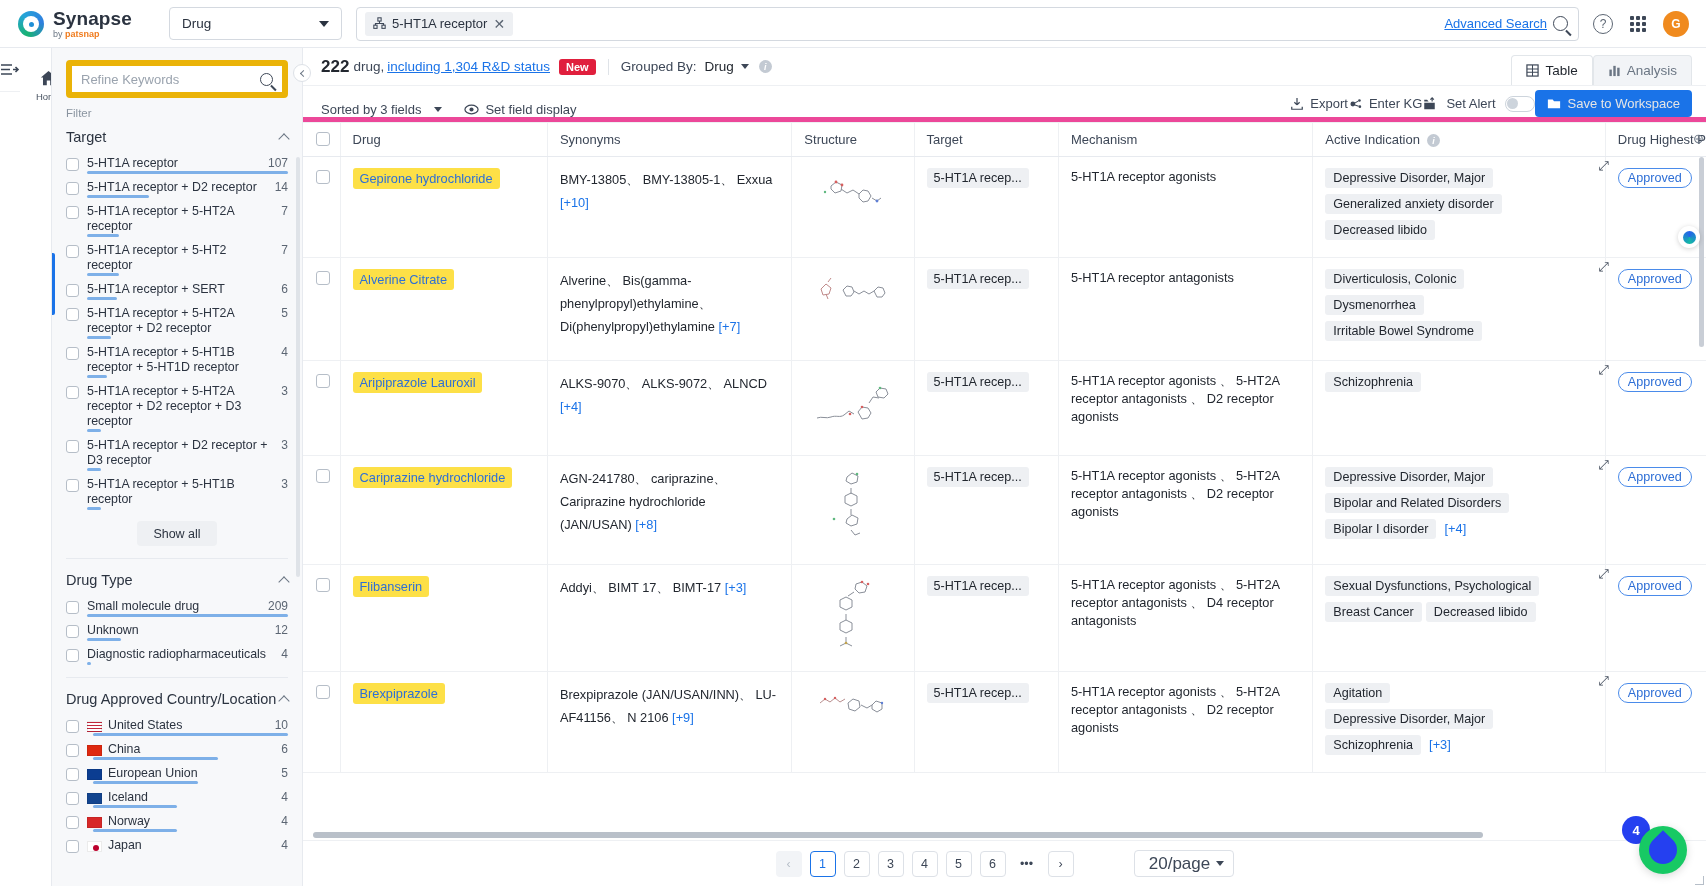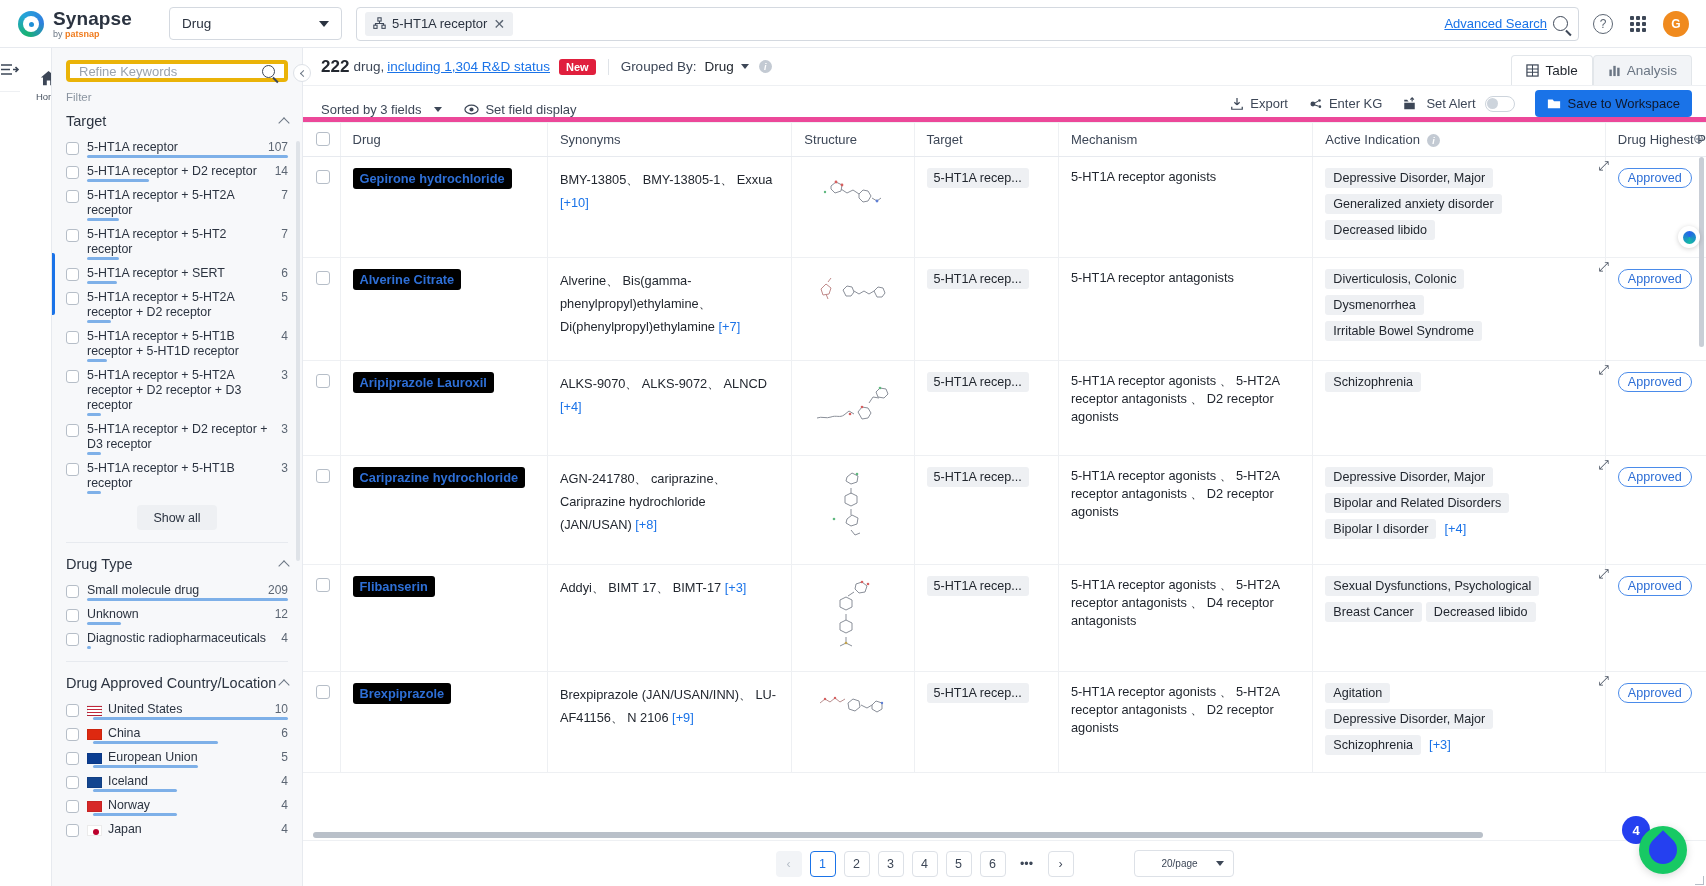--- a/index.html
+++ b/index.html
@@ -76,21 +76,21 @@
   .rail-item.active .lbl { color:#1a73e8; }
   .rail-item svg { display:block; }
   .rail-sep { width:30px; height:1px; background:#e7eaef; margin:9px 0 2px; }
   .rail-tri { position:absolute; right:2px; top:14px; width:0;height:0;
     border-left:4px solid transparent;border-top:5px solid #3d4757; transform:rotate(-90deg);}
 
   
   .filters { width:251px; min-width:251px; background:#f7f8fa; border-right:1px solid #e7eaef;
     display:flex; flex-direction:column; position:relative; }
   .refine {
-    margin:12px 14px 9px; height:22px; background:#fff; border:4px solid #eab308; border-radius:4px;
+    margin:12px 14px 9px; height:38px; background:#fff; border:6px solid #eab308; border-radius:4px;
     display:flex;align-items:center; padding:0 9px; justify-content:space-between;
   }
   .refine input{ border:0; outline:0; font-size:13px; font-family:inherit; width:170px; color:#2b3340; background:transparent;}
   .refine input::placeholder{ color:#9aa3ae; }
   .flt-scroll { flex:1; overflow:hidden; padding:0 0 0 0; position:relative;}
   .flt-label{ font-size:11.5px; color:#8a94a0; padding:0 14px 4px; }
   .flt-group { padding:0 14px; }
   .flt-head { display:flex;align-items:center;justify-content:space-between; padding:6px 0 9px; cursor:pointer;}
   .flt-title{ font-size:14.5px; color:#2b3340; }
   .chev-up{ width:8px;height:8px;border-left:1.6px solid #6b7684;border-top:1.6px solid #6b7684;
@@ -130,38 +130,38 @@
   .info-ic{ width:13px;height:13px;border-radius:50%;background:#c3cad3;color:#fff;font-size:9px;
     display:inline-flex;align-items:center;justify-content:center;margin-left:10px; font-style:italic; font-weight:700;}
   .tabs{ margin-left:auto; display:flex; align-self:flex-end; }
   .tab{ display:flex;align-items:center;gap:6px; height:30px; padding:0 14px; font-size:13.5px;
     border:1px solid #e2e6ea; border-bottom:0; border-radius:4px 4px 0 0; cursor:pointer;}
   .tab.on{ background:#fff; color:#22272f; position:relative; z-index:2;}
   .tab.off{ background:#f2f4f7; color:#6b7684;}
 
   .toolbar { height:36px; display:flex;align-items:flex-end; padding:0 14px 0 18px; border-bottom:5px solid #ec4899;}
   .tb-item{ display:flex;align-items:center;gap:6px; font-size:13px; color:#3d4757; cursor:pointer; }
-  .tb-right{ margin-left:auto; display:flex;align-items:center;gap:20px;}
+  .tb-right{ margin-left:auto; display:flex;align-items:center;}
   .toggle{ width:30px;height:16px;border-radius:9px;background:#fff;border:1px solid #cdd4dc;position:relative; cursor:pointer;}
   .toggle:after{content:"";position:absolute;left:1.5px;top:1.5px;width:11px;height:11px;border-radius:50%;background:#cdd4dc;}
-  .btn-primary{ background:#1a73e8;color:#0f172a;border:0;border-radius:4px;height:27px;padding:0 12px;
+  .btn-primary{ background:#1a73e8;color:#e5e5e5;border:0;border-radius:4px;height:27px;padding:0 12px;
     font-family:inherit;font-size:13px; display:flex;align-items:center;gap:7px; cursor:pointer;}
 
   
   .tbl-wrap{ flex:1; min-height:0; overflow:hidden; position:relative; border-top:1px solid #eef0f3;}
   table{ border-collapse:collapse; width:1556px; table-layout:fixed; }
   thead th{ height:33px; font-weight:400; font-size:13px; color:#3d4757; text-align:left;
     border-bottom:1px solid #e7eaef; border-right:1px solid #eef0f3; padding:0 12px; background:#fff;}
   tbody td{ border-bottom:1px solid #eef0f3; border-right:1px solid #eef0f3; padding:11px 12px;
     vertical-align:top; font-size:12.8px; color:#22272f; }
   .c-chk{width:30px;} .c-drug{width:168px;} .c-syn{width:198px;} .c-struct{width:99px;}
   .c-target{width:117px;} .c-mech{width:206px;} .c-ind{width:237px;} .c-phase{width:205px;}
   th.c-chk, td.c-chk{ padding-left:13px; padding-right:0;}
-  .drug-pill{ display:inline-block; background:#000000; color:#2e6fd6; border-radius:3px;
-    padding:3px 7px; font-size:12.8px; cursor:pointer;font-weight:bold;}
+  .drug-pill{ display:inline-block; background:#fde047; color:#2e6fd6; border-radius:3px;
+    padding:3px 7px; font-size:12.8px; cursor:pointer;}
   .syn{ line-height:23px; }
   .more{ color:#1a73e8; cursor:pointer; }
   .target-pill{ display:inline-block; background:#eef0f3; border-radius:3px; padding:3px 7px; font-size:12.6px;}
   .mech{ line-height:18px; }
   .ind-cell{ position:relative; }
   .ind-pill{ display:inline-block; background:#eef0f3; border-radius:3px; padding:3px 8px;
     font-size:12.6px; margin:0 4px 6px 0;}
   .expand-ic{ position:absolute; right:-4px; top:1px; color:#3d4757; font-size:13px; cursor:pointer;}
   .phase-pill{ display:inline-block; border:1px solid #4a8bea; color:#2e6fd6; border-radius:10px;
     padding:2px 9px; font-size:12.6px; background:#fff;}
@@ -172,21 +172,21 @@
 
   
   .pager{ height:46px; display:flex;align-items:center;justify-content:center; gap:8px;
     border-top:1px solid #eef0f3; background:#fff; position:relative;}
   .pg{ min-width:26px;height:26px;border:1px solid #dde1e7;border-radius:4px; background:#fff;
     display:flex;align-items:center;justify-content:center; font-size:12.5px;color:#3d4757; cursor:pointer;}
   .pg.cur{ border-color:#1a73e8; color:#1a73e8;}
   .pg.dis{ border-color:transparent;background:#f2f4f7;color:#b6bec8;}
   .pg.plain{ border:0;background:transparent;}
   .per-page{ margin-left:52px; width:100px;height:27px;border:1px solid #dde1e7;border-radius:4px;
-    display:flex;align-items:center;justify-content:space-between;padding:0 9px;font-size:10px;color:#3d4757; cursor:pointer;}
+    display:flex;align-items:center;justify-content:space-between;padding:0 9px;font-size:17px;color:#3d4757; cursor:pointer;}
 
   
   .float-orb{ position:absolute; right:6px; top:178px; width:22px;height:22px;border-radius:50%;
     background:#fff; box-shadow:0 1px 5px rgba(0,0,0,.18); display:flex;align-items:center;justify-content:center; cursor:pointer;}
   .orb-in{ width:13px;height:13px;border-radius:50%;
     background:conic-gradient(from 180deg,#14b8a6,#2563eb,#14b8a6);}
   .fab{ position:absolute; right:19px; bottom:12px; width:48px;height:48px;border-radius:50%;
     background:#17c964; display:flex;align-items:center;justify-content:center; cursor:pointer;
     box-shadow:0 2px 8px rgba(0,0,0,.15);}
   .fab-in{ width:28px;height:28px;border-radius:50% 0 50% 50%; background:#2540f0; transform:rotate(-45deg);}

